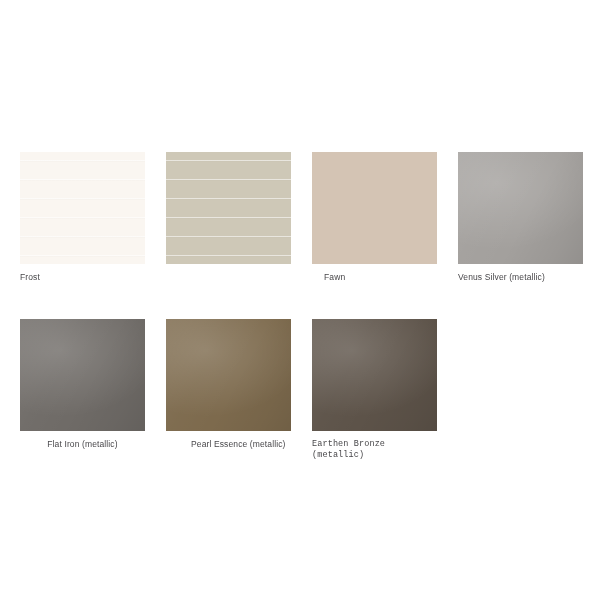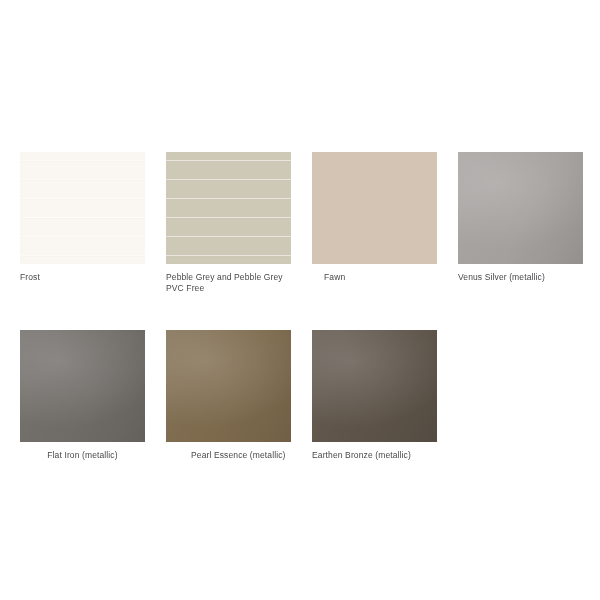--- a/index.html
+++ b/index.html
@@ -103,21 +103,20 @@
 <div class="palette-sheet">
   <div class="swatch-grid">
 
     <div class="swatch-cell">
       <div class="swatch-chip banded" style="background-color: rgb(250, 246, 241);"></div>
       <div class="swatch-label" style="color: rgb(72, 71, 74);">Frost</div>
     </div>
 
     <div class="swatch-cell">
       <div class="swatch-chip banded" style="background-color: rgb(206, 200, 183);"></div>
-      <div class="swatch-label" style="color: rgb(72, 71, 74);">Pebble Grey and Pebble Grey PVC Free</div>
     </div>
 
 
     <div class="swatch-cell">
       <div class="swatch-chip" style="background-color: rgb(212, 196, 180);"></div>
       <div class="swatch-label" style="color: rgb(72, 71, 74); padding-left: 12px;">Fawn</div>
     </div>
 
     <div class="swatch-cell">
       <div class="swatch-chip metallic" style="background-color: rgb(163, 160, 157);"></div>
@@ -129,17 +128,17 @@
       <div class="swatch-label" style="color: rgb(72, 71, 74); text-align: center;">Flat Iron (metallic)</div>
     </div>
 
     <div class="swatch-cell">
       <div class="swatch-chip metallic" style="background-color: rgb(125, 106, 77);"></div>
       <div class="swatch-label" style="color: rgb(72, 71, 74); padding-left: 25px;">Pearl Essence (metallic)</div>
     </div>
 
     <div class="swatch-cell">
       <div class="swatch-chip metallic" style="background-color: rgb(93, 83, 73);"></div>
-      <div class="swatch-label" style="color: rgb(72, 71, 74);">Earthen Bronze (metallic)</div>
+      <div class="swatch-label" style="color: rgb(72, 71, 74); font-family: Liberation Mono, monospace;">Earthen Bronze (metallic)</div>
     </div>
 
   </div>
 </div>
 
 </body></html>

